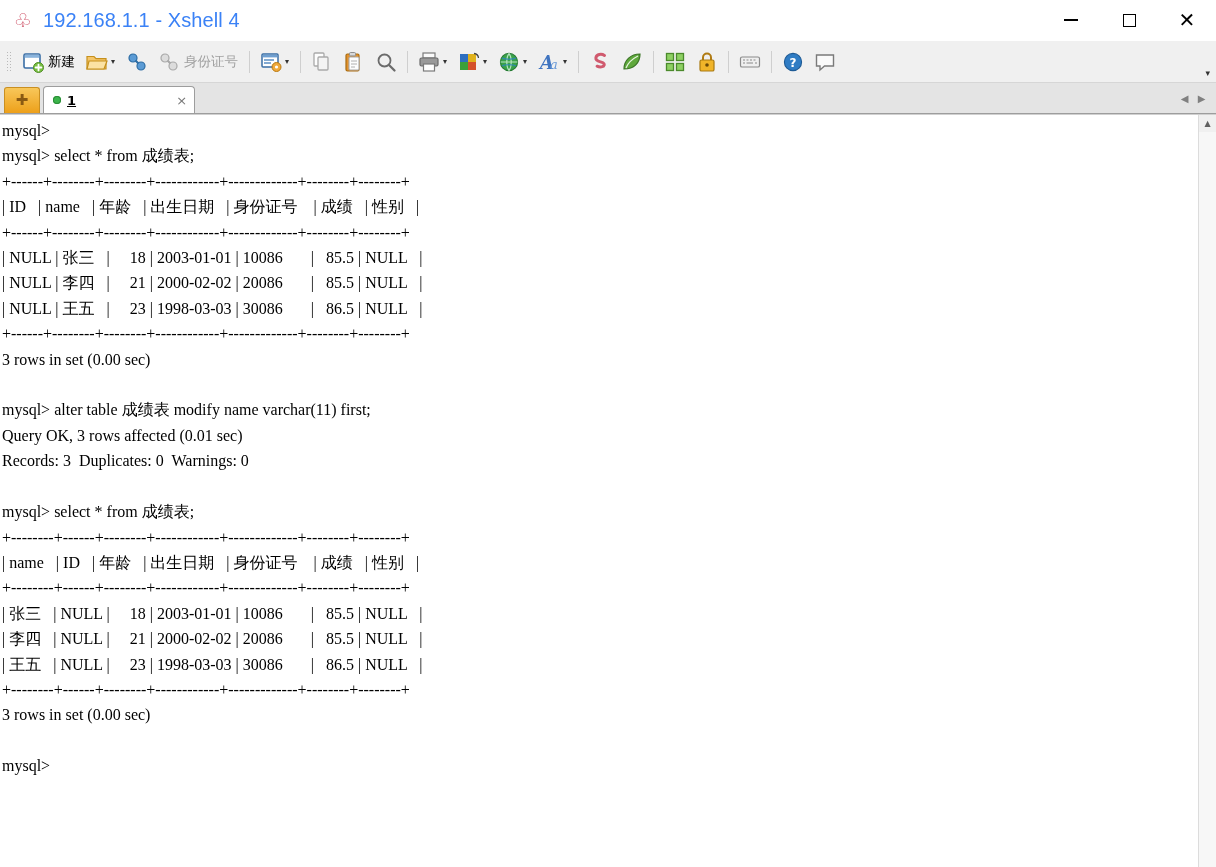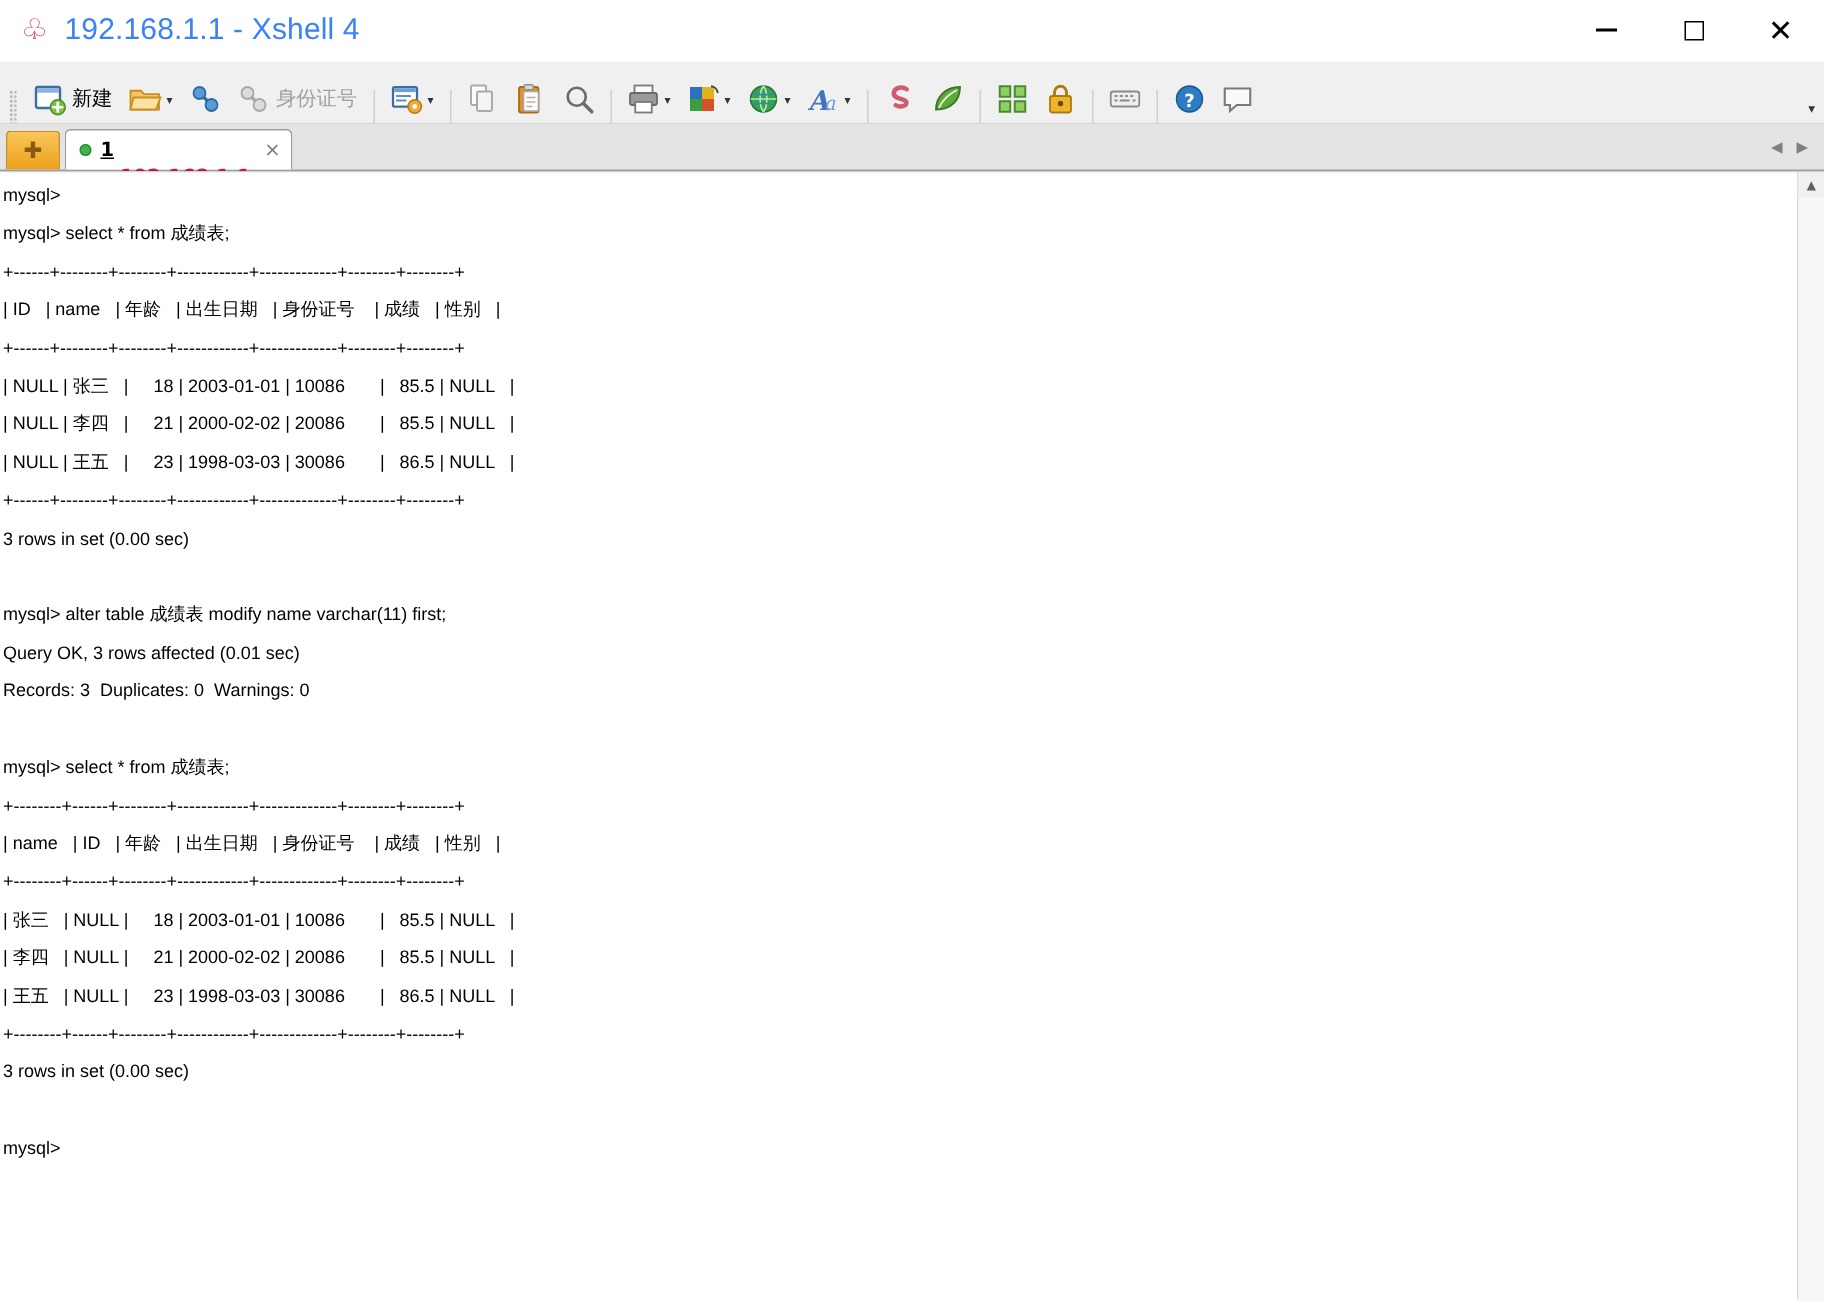--- a/index.html
+++ b/index.html
@@ -86,21 +86,21 @@
     padding: 3px 9px;
     white-space: nowrap;
     font-family: "DejaVu Sans", sans-serif;
   }
 
   
   .toolbar {
     height: 41px;
     background: #f0f0f0;
     display: flex;
-    align-items: flex-end;
+    align-items: center;
     padding-left: 6px;
     flex: 0 0 auto;
     border-bottom: 1px solid #d6d6d6;
     position: relative;
   }
   .tb-grip {
     width: 5px; height: 22px;
     margin-right: 6px;
     background-image: radial-gradient(#b9b9b9 40%, transparent 41%);
     background-size: 3px 3px;
@@ -207,22 +207,22 @@
   }
   .term {
     flex: 1 1 auto;
     background: #ffffff;
     overflow: hidden;
     position: relative;
     padding: 3px 0 0 2px;
   }
   .term pre {
     margin: 0;
-    font-family: Liberation Sans, sans-serif;
-    font-size: 12px;
+    font-family: Liberation Serif, serif;
+    font-size: 16px;
     line-height: 25.4px;
     color: #000000;
     white-space: pre;
     letter-spacing: 0px;
   }
   .annot {
     position: absolute;
     left: 580px;
     top: 488px;
     color: #e8433f;

